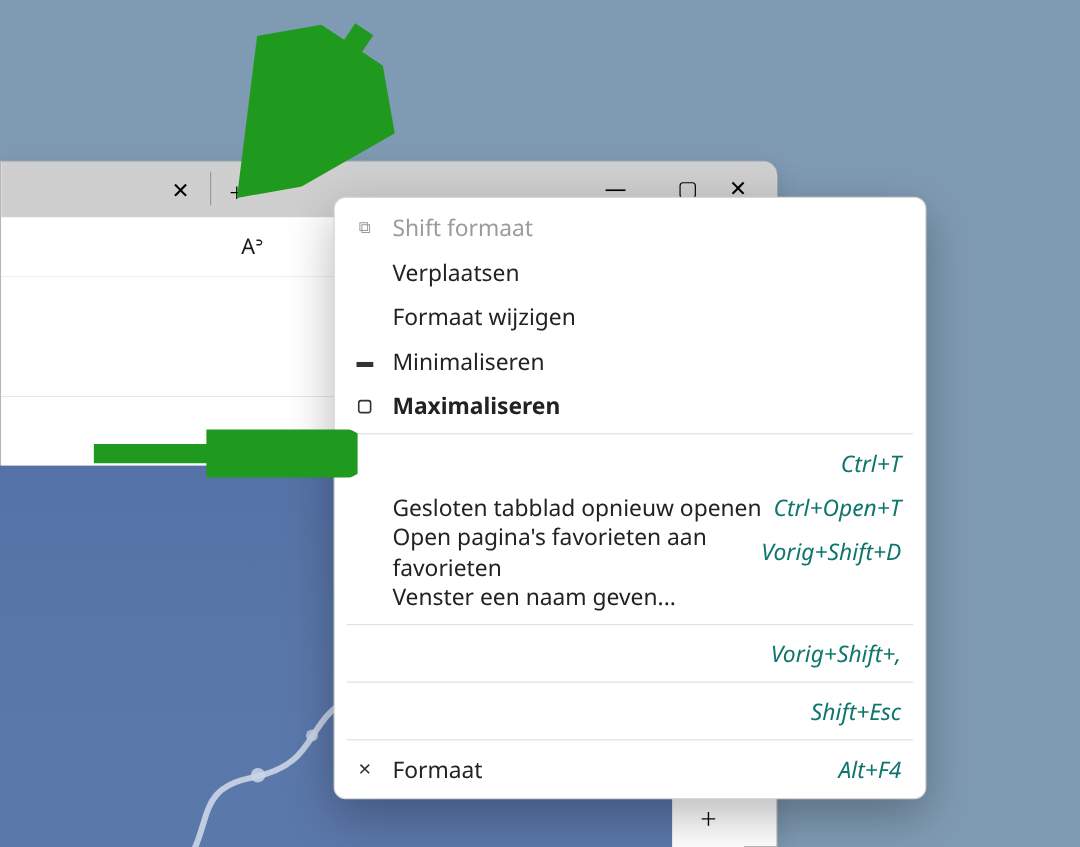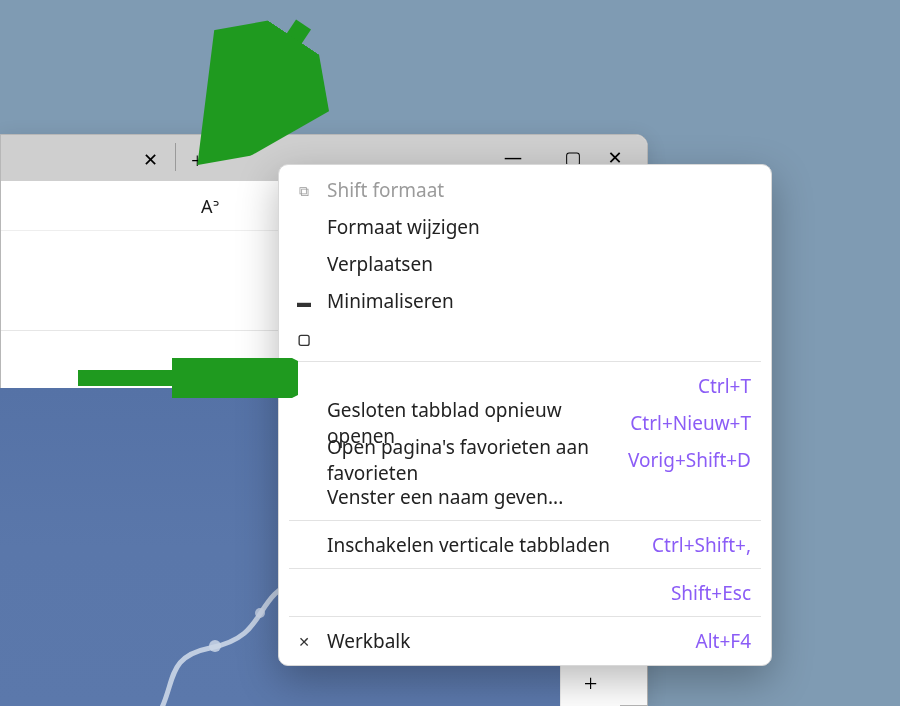--- a/index.html
+++ b/index.html
@@ -106,21 +106,21 @@
     display: flex; align-items: center;
     height: 37px;
     padding: 0 20px 0 48px;
     position: relative;
     cursor: pointer;
     color: #222;
   }
   .menu-item.disabled { color: #9b9b9b; cursor: default; }
   .menu-item.bold { font-weight: 700; }
   .menu-item .shortcut {
-    margin-left: auto; color: #8b5cf6;
+    margin-left: auto; color: #0f766e; font-style: italic;
   }
   .menu-item.disabled .shortcut { color: #9b9b9b; }
   .menu-item .micon {
     position: absolute; left: 16px; top: 50%;
     transform: translateY(-50%);
     width: 18px; text-align: center;
     font-size: 14px; color: #333;
   }
   .menu-item.disabled .micon { color: #9b9b9b; }
   .menu-sep { height: 1px; background: #e2e2e2; margin: 5px 10px; }
@@ -170,72 +170,72 @@
 </div>
 
 <div class="menu" id="ctx-menu">
     <div class="menu-item disabled">
       <span class="micon">⧉</span>
       <span>Shift formaat</span>
       <span class="shortcut"></span>
     </div>
     <div class="menu-item">
       <span class="micon"></span>
+      <span>Verplaatsen</span>
+      <span class="shortcut"></span>
+    </div>
+    <div class="menu-item">
+      <span class="micon"></span>
       <span>Formaat wijzigen</span>
-      <span class="shortcut"></span>
-    </div>
-    <div class="menu-item">
-      <span class="micon"></span>
-      <span>Verplaatsen</span>
       <span class="shortcut"></span>
     </div>
     <div class="menu-item">
       <span class="micon">▬</span>
       <span>Minimaliseren</span>
       <span class="shortcut"></span>
     </div>
     <div class="menu-item bold">
       <span class="micon">▢</span>
+      <span>Maximaliseren</span>
       <span class="shortcut"></span>
     </div>
     <div class="menu-sep"></div>
     <div class="menu-item">
       <span class="micon"></span>
       <span class="shortcut">Ctrl+T</span>
     </div>
     <div class="menu-item">
       <span class="micon"></span>
       <span>Gesloten tabblad opnieuw openen</span>
-      <span class="shortcut">Ctrl+Nieuw+T</span>
+      <span class="shortcut">Ctrl+Open+T</span>
     </div>
     <div class="menu-item">
       <span class="micon"></span>
       <span>Open pagina's favorieten aan favorieten</span>
       <span class="shortcut">Vorig+Shift+D</span>
     </div>
     <div class="menu-item">
       <span class="micon"></span>
       <span>Venster een naam geven...</span>
       <span class="shortcut"></span>
     </div>
     <div class="menu-sep"></div>
     <div class="menu-item">
       <span class="micon"></span>
-      <span>Inschakelen verticale tabbladen</span>
-      <span class="shortcut">Ctrl+Shift+,</span>
+      <span class="shortcut">Vorig+Shift+,</span>
     </div>
     <div class="menu-sep"></div>
     <div class="menu-item">
       <span class="micon"></span>
       <span class="shortcut">Shift+Esc</span>
     </div>
     <div class="menu-sep"></div>
     <div class="menu-item">
       <span class="micon">✕</span>
-      <span>Werkbalk</span>
+      <span>Formaat</span>
       <span class="shortcut">Alt+F4</span>
     </div>
   </div>
 
 <svg class="arrow1 arrow-svg" width="140" height="130">
   <defs>
     <marker id="ah1" markerWidth="10" markerHeight="10" refX="6" refY="5" orient="auto">
       <path d="M0,0 L10,5 L0,10 Z" fill="#1f9a1f"></path>
     </marker>
   </defs>

